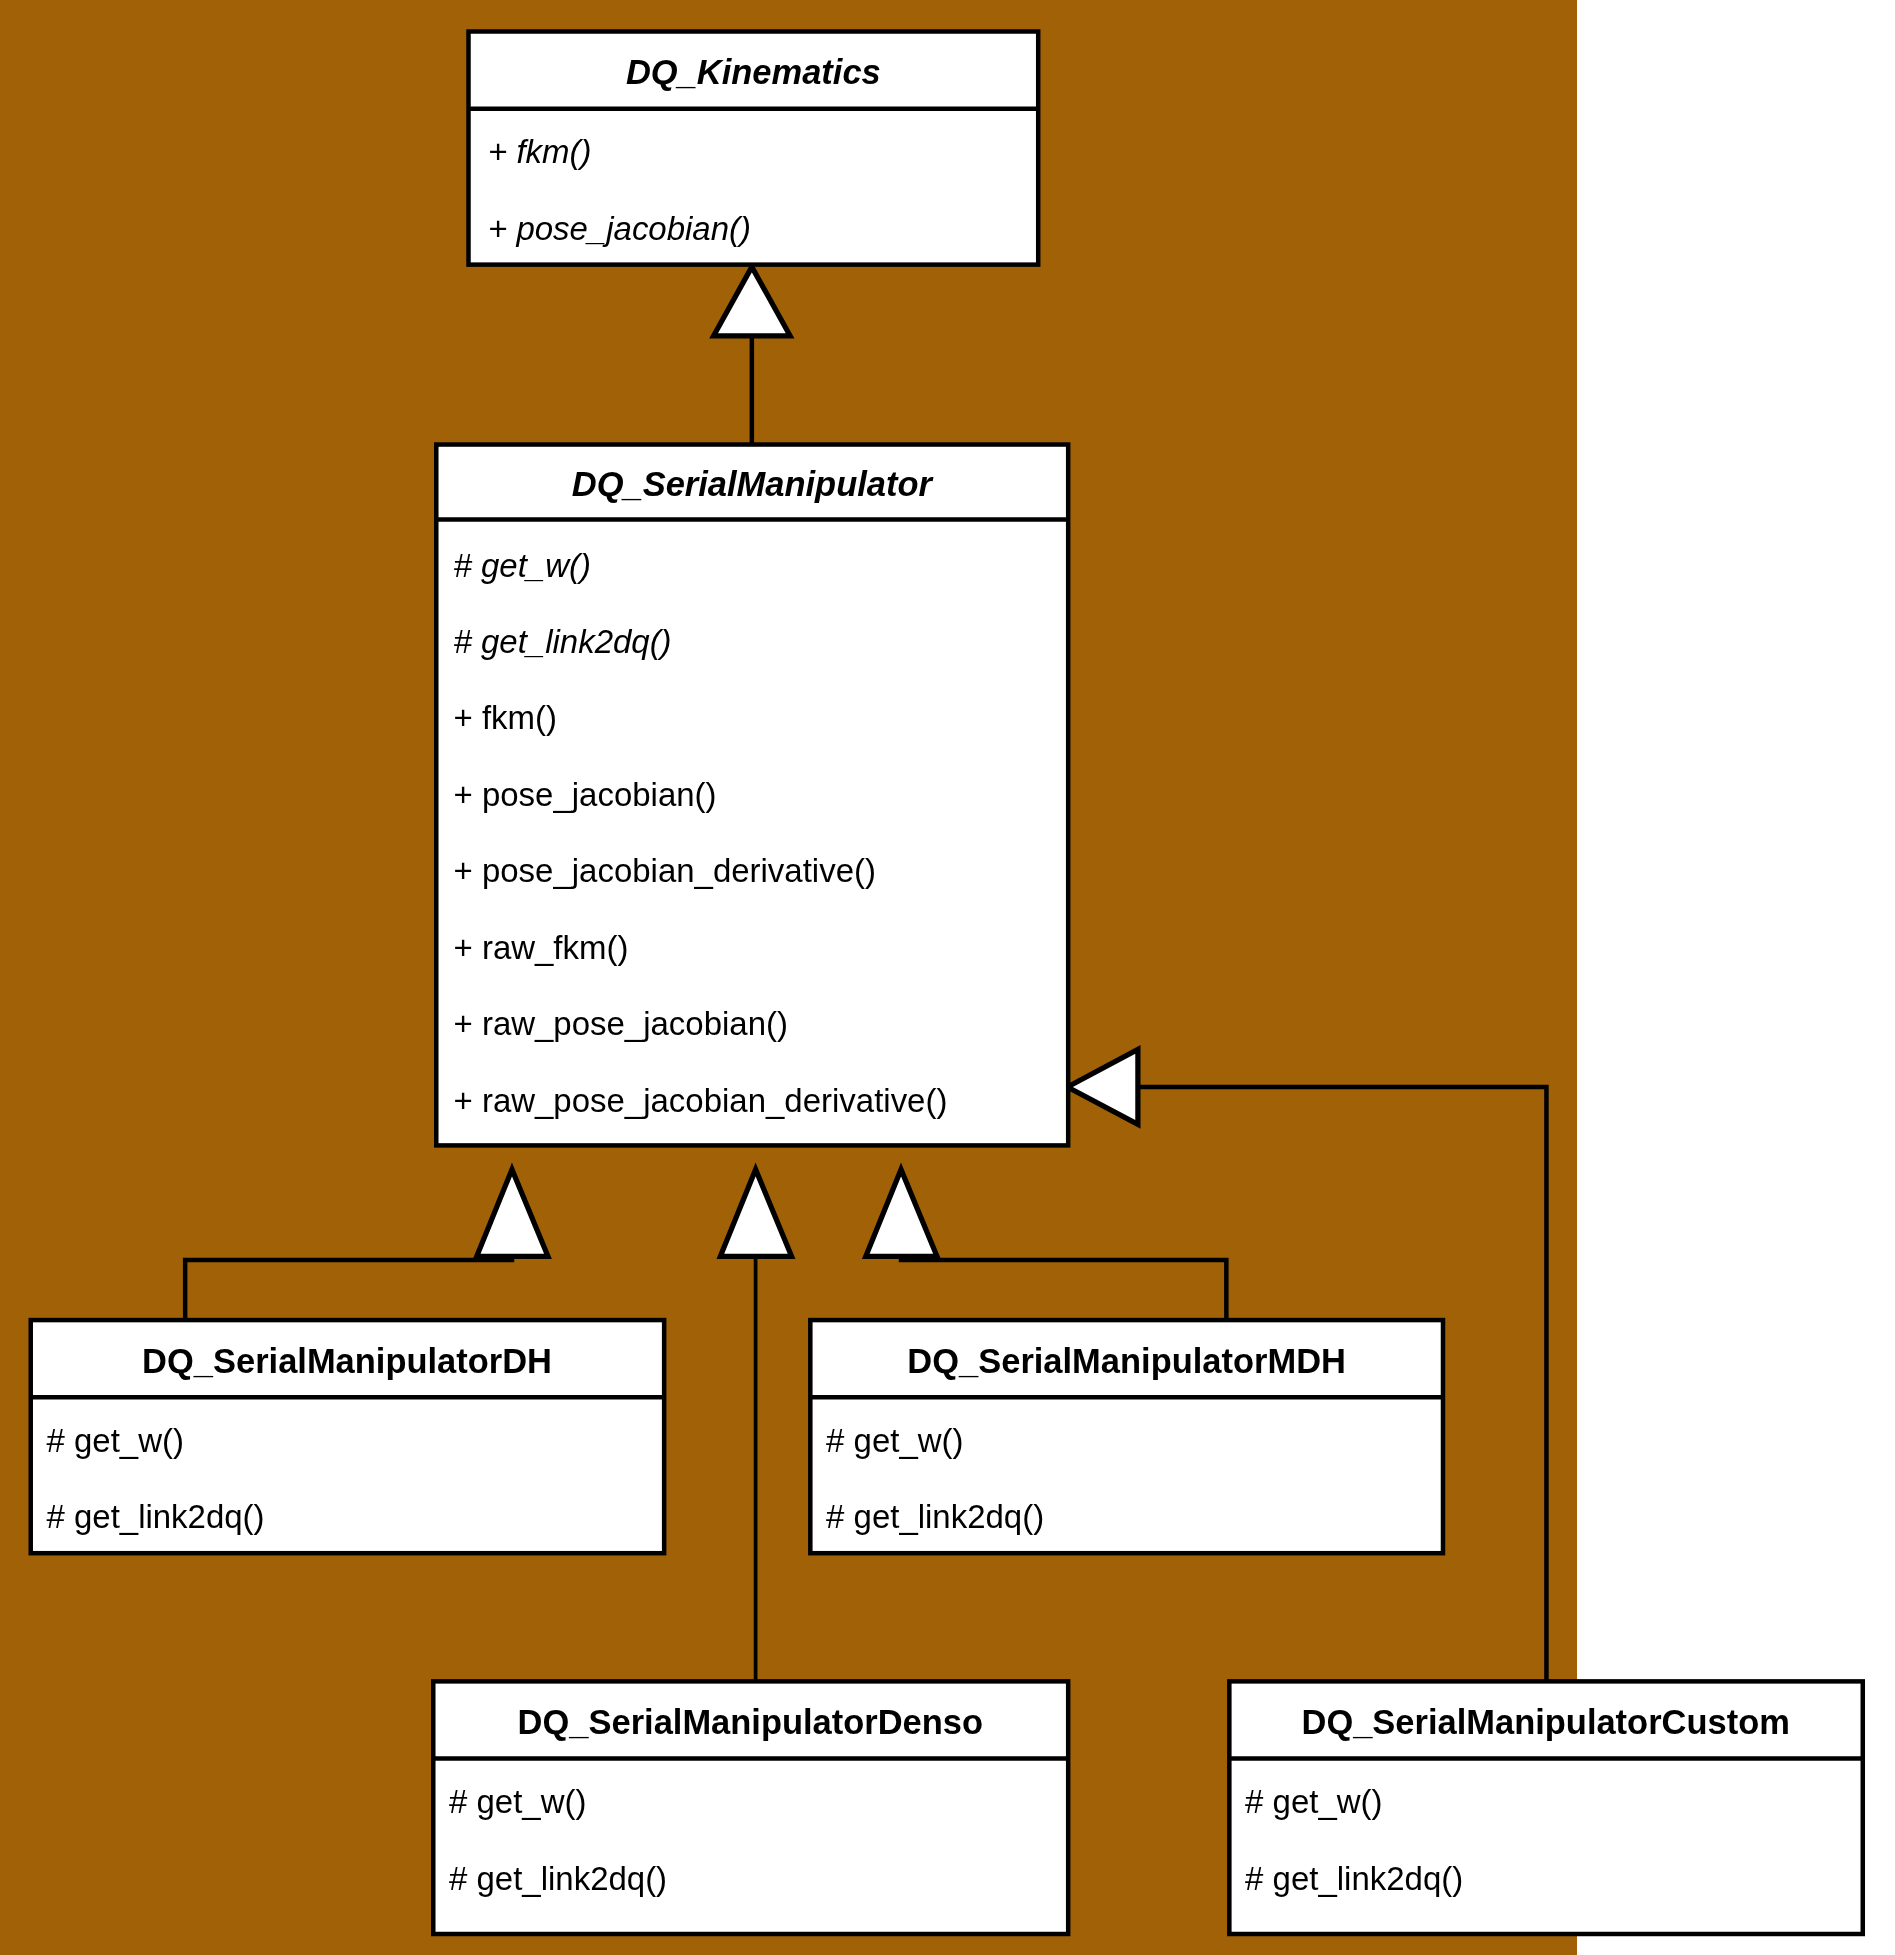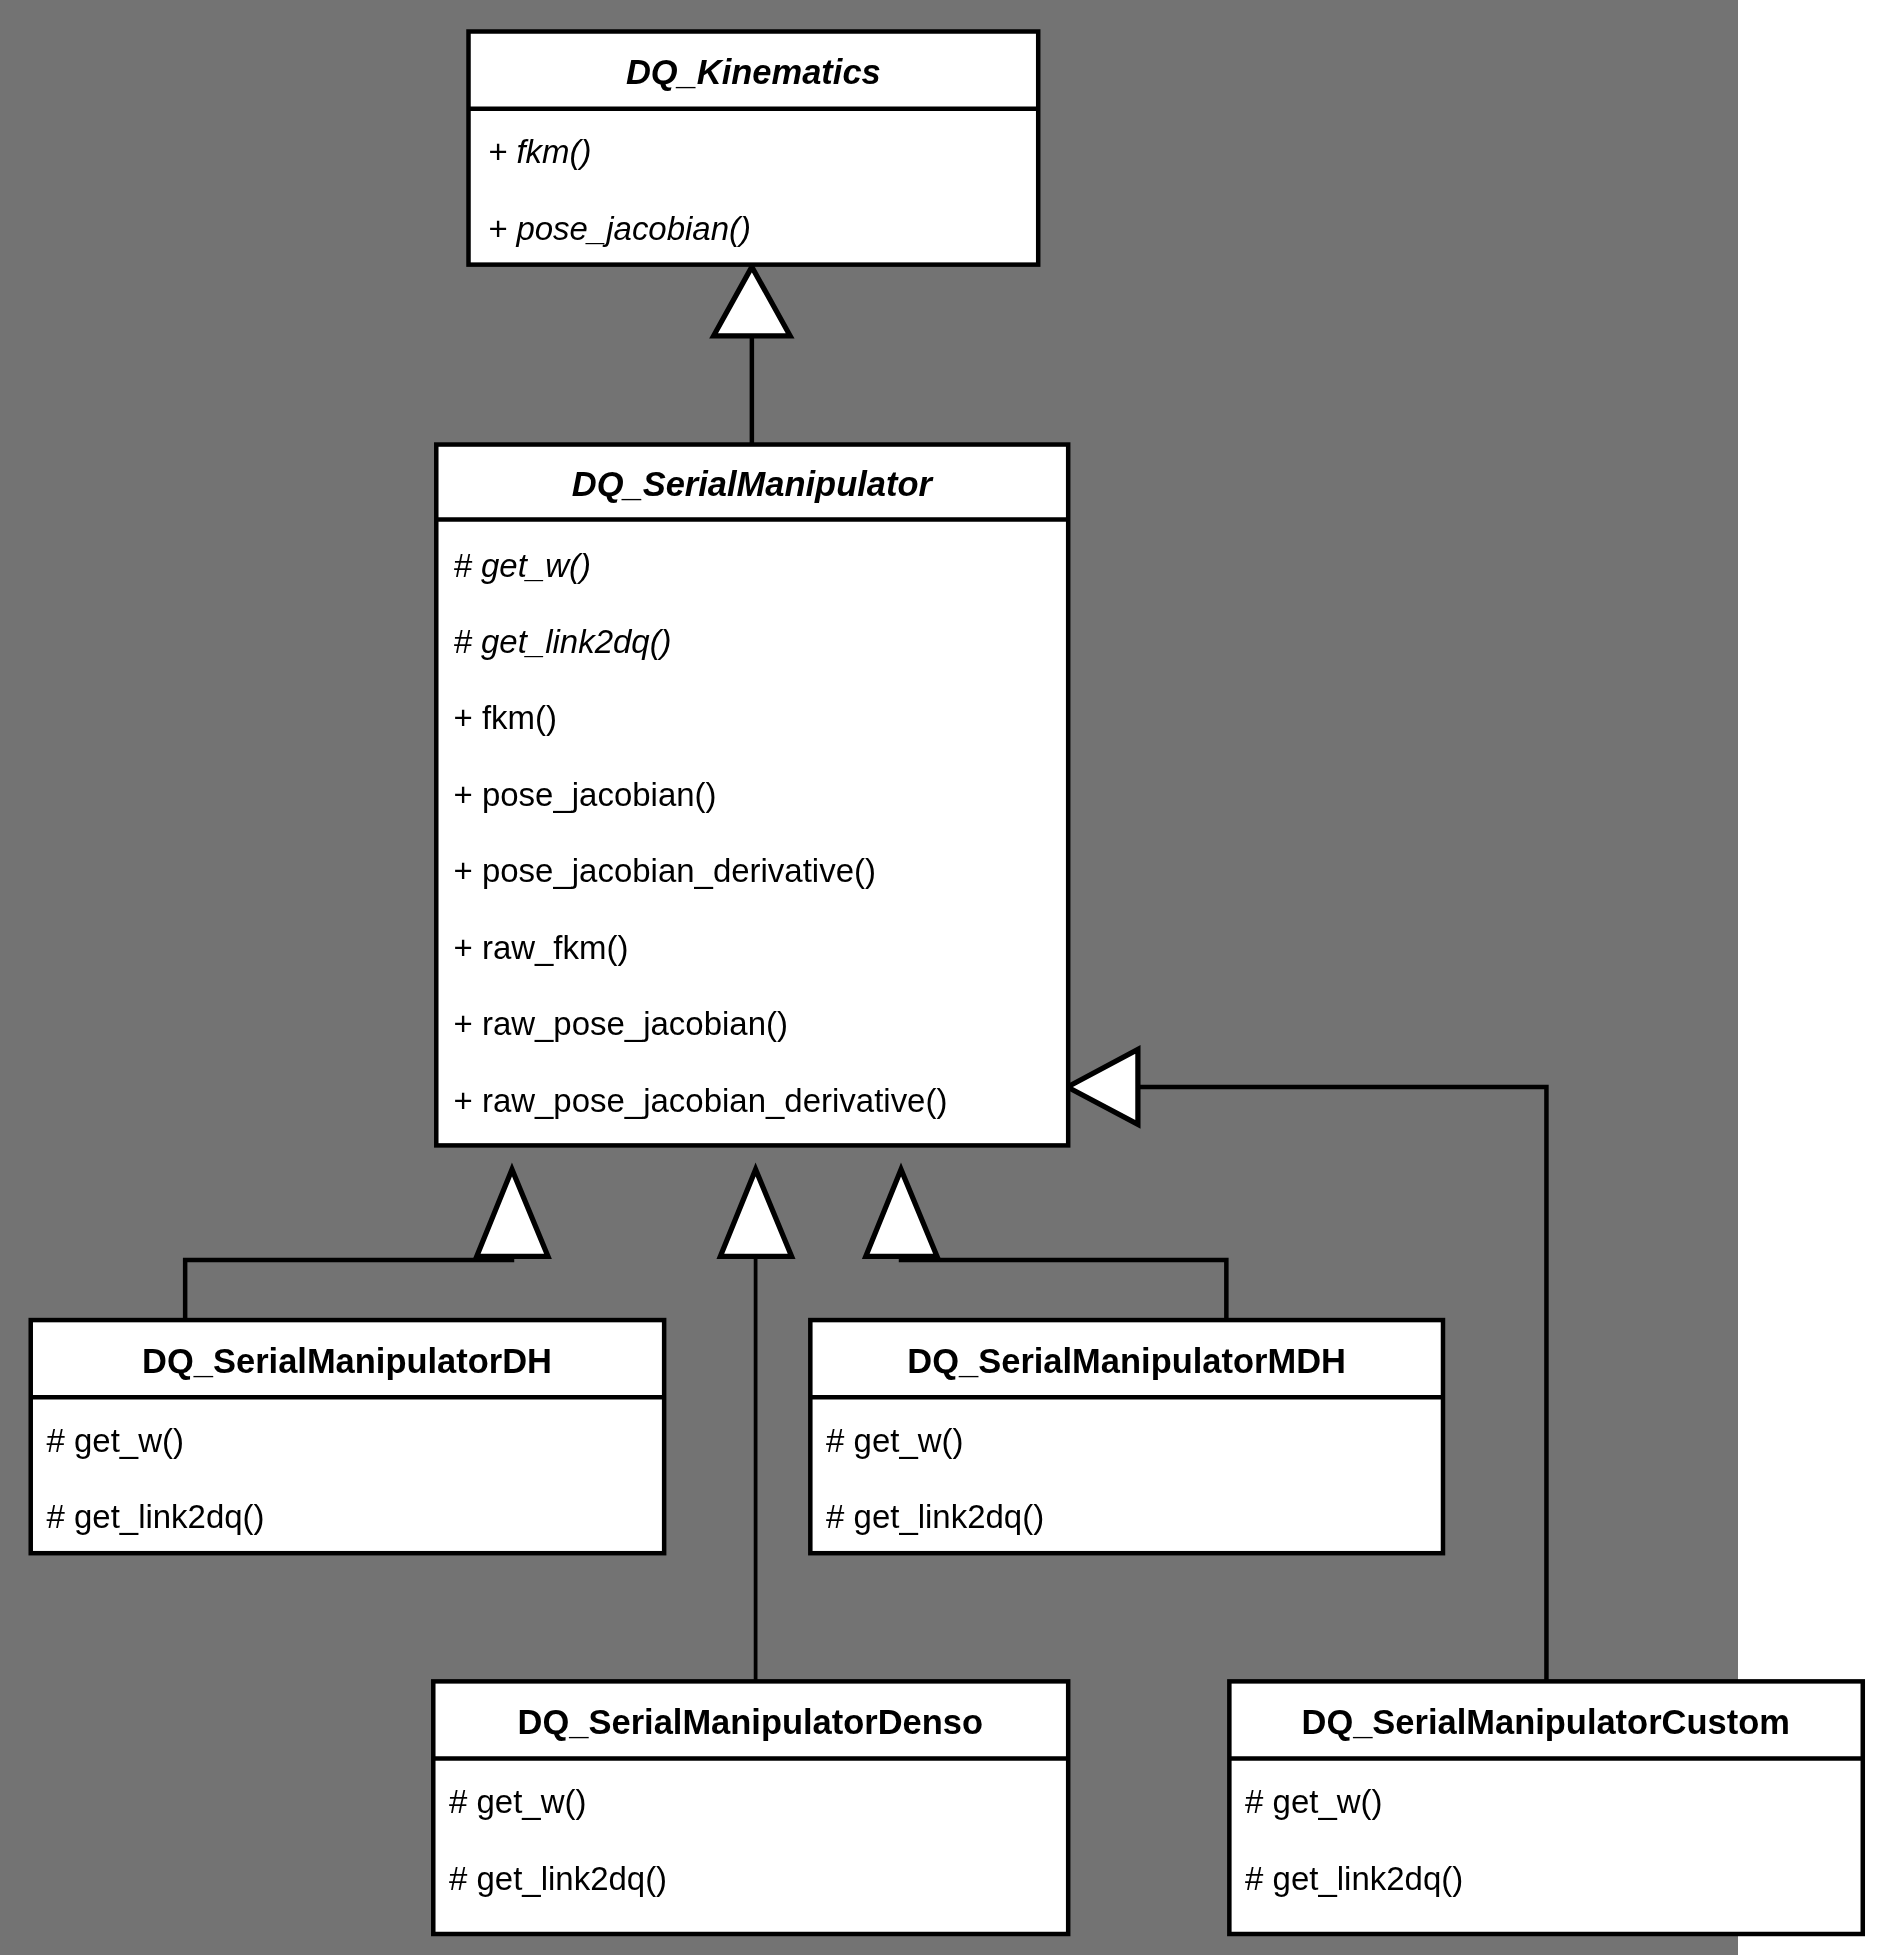--- a/index.html
+++ b/index.html
@@ -8,23 +8,23 @@
     background: #ffffff;
   }
   body {
     width: 1895px;
     height: 1955px;
     font-family: "Liberation Sans", sans-serif;
     overflow: hidden;
   }
   #diagram-root {
     position: relative;
-    width: 1738px;
+    width: 1577px;
     height: 1955px;
-    background: #737373;
+    background: #a16207;
   }
   svg.uml-canvas {
     position: absolute;
     top: 0;
     left: 0;
     width: 1895px;
     height: 1955px;
     display: block;
   }
   .cls-box {

